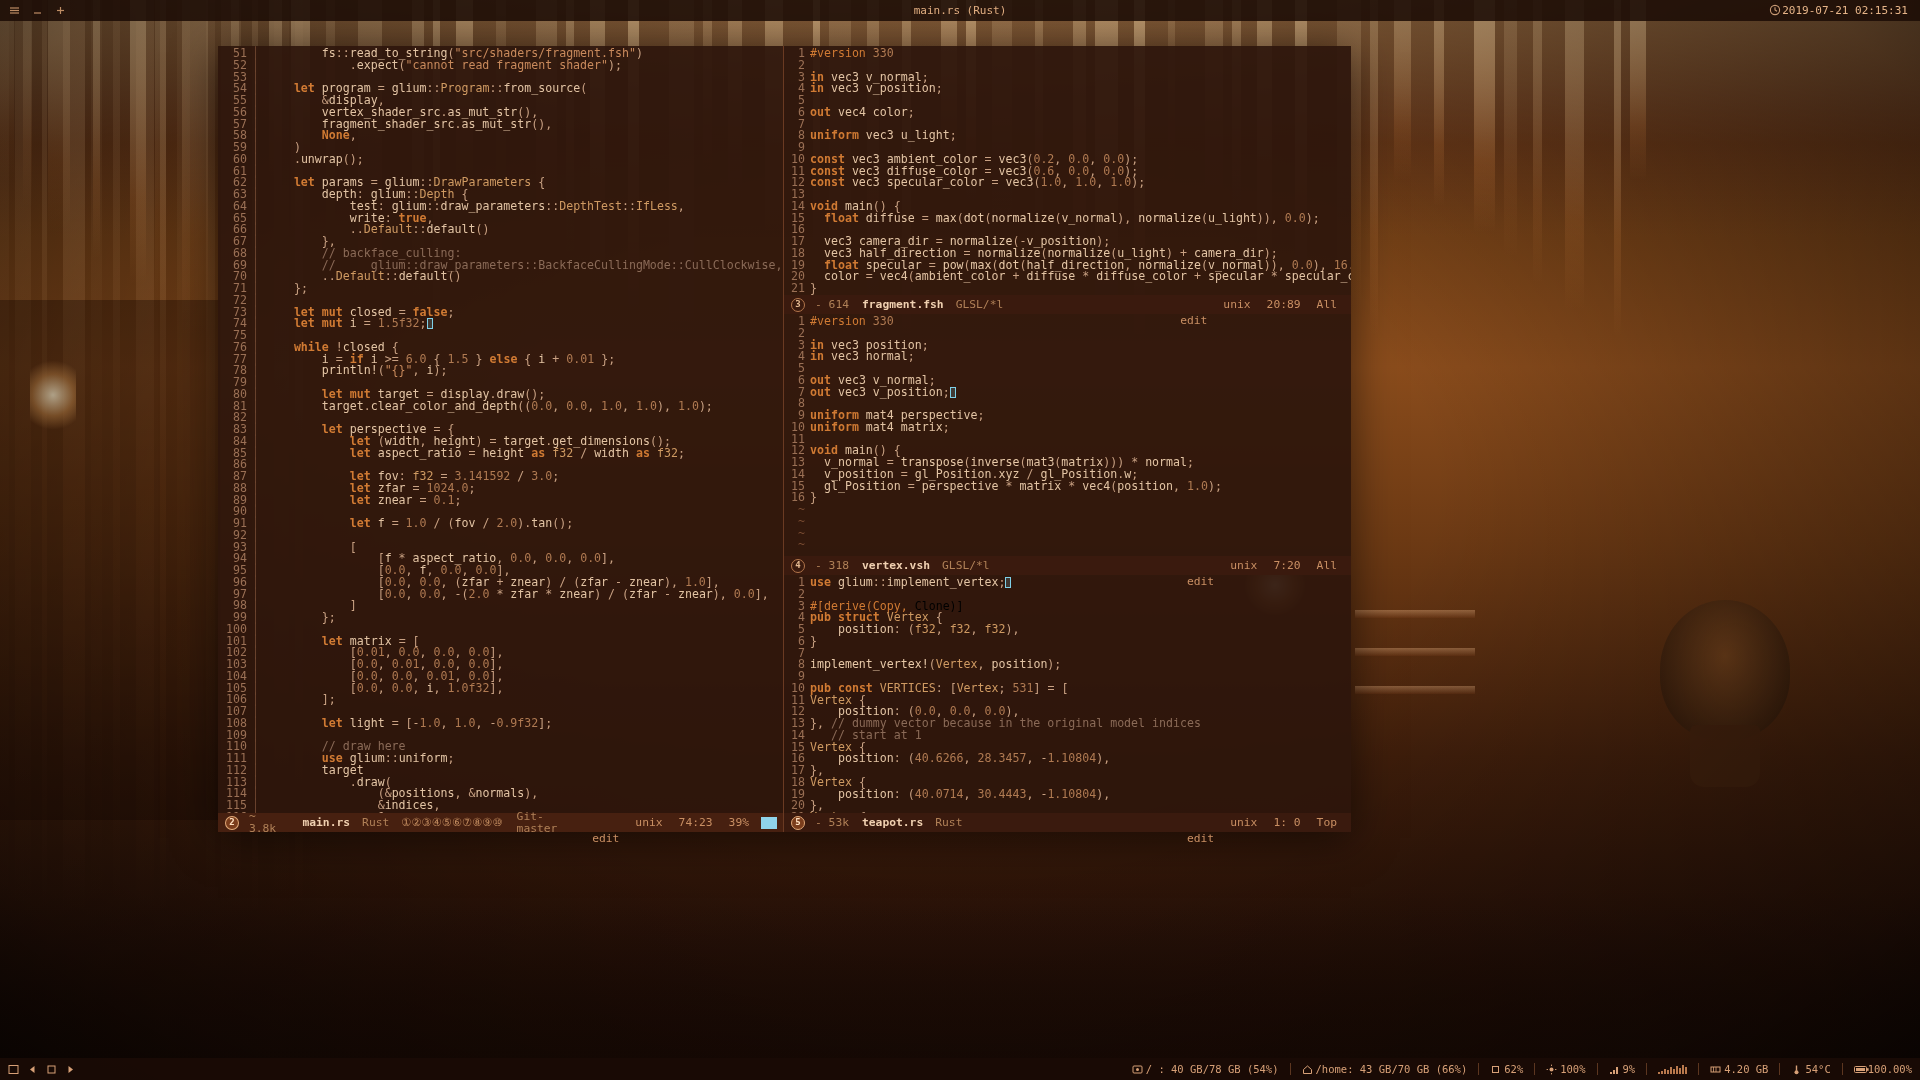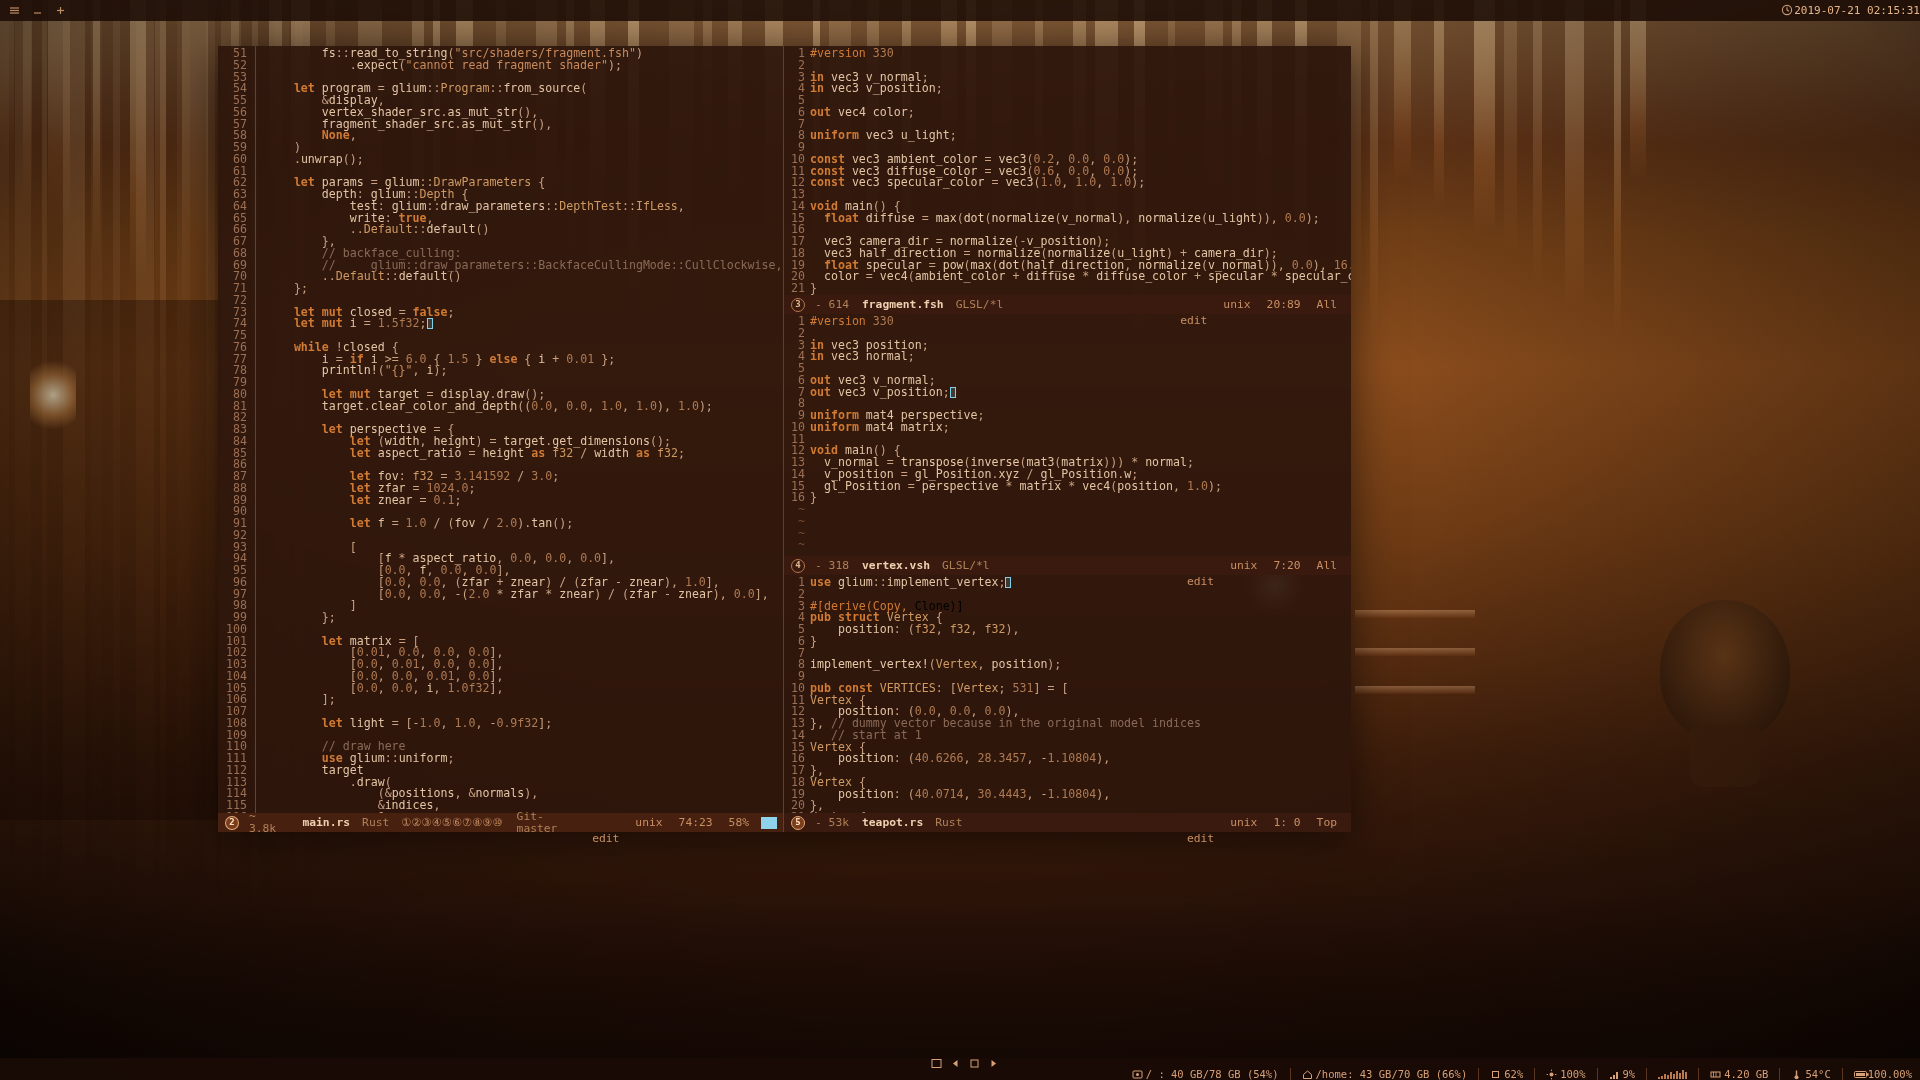--- a/index.html
+++ b/index.html
@@ -32,21 +32,21 @@
   .wp-pot{position:absolute;border-radius:6px 6px 14px 14px;background:rgba(70,36,14,.9);}
   .wp-vignette{position:absolute;inset:0;
     background:radial-gradient(ellipse at 50% 45%,rgba(0,0,0,0) 35%,rgba(0,0,0,.45) 85%,rgba(0,0,0,.7) 100%);}
 
   
   #topbar{position:absolute;left:0;top:0;width:1920px;height:21px;
     background:rgba(28,13,6,.88);color:#d9a274;font-size:11px;
     display:flex;align-items:center;z-index:40;}
   #topbar .tb-left{display:flex;align-items:center;gap:10px;padding-left:8px;}
   #topbar .tb-title{position:absolute;left:0;right:0;text-align:center;color:#e0ad80;font-size:11px;}
-  #topbar .tb-right{margin-left:auto;display:flex;align-items:center;padding-right:0;color:#e6b488;}
+  #topbar .tb-right{margin-left:auto;display:flex;align-items:center;padding-right:12px;color:#e6b488;}
   .tb-ic{width:13px;height:13px;display:inline-block;position:relative;opacity:.85;}
 
   
   #term{position:absolute;left:218px;top:46px;width:1133px;height:786px;
     background:rgba(45,21,12,.93);z-index:20;
     box-shadow:0 6px 40px rgba(0,0,0,.55);
     font-size:11.6px;line-height:11.75px;}
   .pane{position:absolute;overflow:hidden;}
   .pane-body{padding:2px 0 0 0;overflow:hidden;}
   .code{white-space:pre;font-family:"DejaVu Sans Mono","Liberation Mono",monospace;
@@ -86,21 +86,21 @@
   .st-pct{color:#c98f63;}
   .st-blk{display:inline-block;width:9px;height:12px;background:#8fd3ea;margin-left:4px;}
   .circs{letter-spacing:0px;color:#c08a5e;}
 
   .vsplit{position:absolute;top:0;bottom:0;width:1px;background:#6a3a22;}
   .tilde{color:#7a4c32;}
 
   
   #taskbar{position:absolute;left:0;bottom:0;width:1920px;height:22px;
     background:rgba(26,11,5,.92);color:#d7a077;font-size:10.5px;
-    display:flex;align-items:center;z-index:45;flex-direction:column;}
+    display:flex;align-items:center;z-index:45;}
   #taskbar .tk-left{display:flex;align-items:center;gap:9px;padding-left:8px;}
   #taskbar .tk-right{margin-left:auto;display:flex;align-items:center;gap:11px;padding-right:8px;}
   .tk-item{display:flex;align-items:center;gap:4px;color:#d7a077;}
   .mini-ic{display:inline-block;width:10px;height:10px;position:relative;}
   .sep{display:inline-block;width:1px;height:12px;background:#5c3620;}
   .sparkbar{display:inline-flex;align-items:flex-end;gap:1px;height:10px;}
   .sparkbar i{display:block;width:2px;background:#b9794d;}
 </style>
 </head>
 <body>
@@ -206,20 +206,21 @@
     </span>
     <span class="tb-ic">
       <svg width="13" height="13" viewBox="0 0 13 13">
           <g stroke="#d9a274" stroke-width="1.2">
             <line x1="6.5" y1="3" x2="6.5" y2="10"></line>
             <line x1="3" y1="6.5" x2="10" y2="6.5"></line>
           </g>
         </svg>
     </span>
   </div>
+  <div class="tb-title">main.rs (Rust)</div>
   <div class="tb-right">
     <span class="tb-ic">
       <svg width="12" height="12" viewBox="0 0 12 12">
           <circle cx="6" cy="6" r="4.6" fill="none" stroke="#e6b488" stroke-width="1.1"></circle>
           <path d="M6 3.3V6l2 1.3" stroke="#e6b488" stroke-width="1.1" fill="none"></path>
         </svg>
     </span>
     <span>2019-07-21 02:15:31</span>
   </div>
 </div>
@@ -235,21 +236,21 @@
     <span class="st-badge on">2</span>
     <span class="st-sz">~ 3.8k</span>
     <span class="st-name">main.rs</span>
     <span class="st-ft">Rust</span>
     <span class="circs" style="margin-left:12px;">①②③④⑤⑥⑦⑧⑨⑩</span>
     <span class="st-ft" style="margin-left:14px;">Git-master</span>
     <span class="st-right">
       <span class="st-edit">edit</span>
       <span>unix</span>
       <span>74:23</span>
-      <span class="st-pct">58%</span>
+      <span class="st-pct">39%</span>
       <span class="st-blk"></span>
     </span>
   </div>
 
   <div class="pane" id="pane-frag" style="left:566px;top:0;width:567px;height:249px;">
     <div class="pane-body code" id="code-frag"><span class="row"><span class="ln rt">1</span><span class="gut"></span><span class="pre">#version</span> <span class="num">330</span></span><span class="row"><span class="ln rt">2</span><span class="gut"></span></span><span class="row"><span class="ln rt">3</span><span class="gut"></span><span class="kw">in</span> <span class="id">vec3</span> <span class="id">v_normal</span><span class="pun">;</span></span><span class="row"><span class="ln rt">4</span><span class="gut"></span><span class="kw">in</span> <span class="id">vec3</span> <span class="id">v_position</span><span class="pun">;</span></span><span class="row"><span class="ln rt">5</span><span class="gut"></span></span><span class="row"><span class="ln rt">6</span><span class="gut"></span><span class="kw">out</span> <span class="id">vec4</span> <span class="id">color</span><span class="pun">;</span></span><span class="row"><span class="ln rt">7</span><span class="gut"></span></span><span class="row"><span class="ln rt">8</span><span class="gut"></span><span class="kw">uniform</span> <span class="id">vec3</span> <span class="id">u_light</span><span class="pun">;</span></span><span class="row"><span class="ln rt">9</span><span class="gut"></span></span><span class="row"><span class="ln rt">10</span><span class="gut"></span><span class="kw">const</span> <span class="id">vec3</span> <span class="id">ambient_color</span> <span class="pun">=</span> <span class="id">vec3</span><span class="pun">(</span><span class="num">0.2</span><span class="pun">,</span> <span class="num">0.0</span><span class="pun">,</span> <span class="num">0.0</span><span class="pun">)</span><span class="pun">;</span></span><span class="row"><span class="ln rt">11</span><span class="gut"></span><span class="kw">const</span> <span class="id">vec3</span> <span class="id">diffuse_color</span> <span class="pun">=</span> <span class="id">vec3</span><span class="pun">(</span><span class="num">0.6</span><span class="pun">,</span> <span class="num">0.0</span><span class="pun">,</span> <span class="num">0.0</span><span class="pun">)</span><span class="pun">;</span></span><span class="row"><span class="ln rt">12</span><span class="gut"></span><span class="kw">const</span> <span class="id">vec3</span> <span class="id">specular_color</span> <span class="pun">=</span> <span class="id">vec3</span><span class="pun">(</span><span class="num">1.0</span><span class="pun">,</span> <span class="num">1.0</span><span class="pun">,</span> <span class="num">1.0</span><span class="pun">)</span><span class="pun">;</span></span><span class="row"><span class="ln rt">13</span><span class="gut"></span></span><span class="row"><span class="ln rt">14</span><span class="gut"></span><span class="kw">void</span> <span class="id">main</span><span class="pun">(</span><span class="pun">)</span> <span class="pun">{</span></span><span class="row"><span class="ln rt">15</span><span class="gut"></span>  <span class="kw">float</span> <span class="id">diffuse</span> <span class="pun">=</span> <span class="fn">max</span><span class="pun">(</span><span class="fn">dot</span><span class="pun">(</span><span class="fn">normalize</span><span class="pun">(</span><span class="id">v_normal</span><span class="pun">)</span><span class="pun">,</span> <span class="fn">normalize</span><span class="pun">(</span><span class="id">u_light</span><span class="pun">)</span><span class="pun">)</span><span class="pun">,</span> <span class="num">0.0</span><span class="pun">)</span><span class="pun">;</span></span><span class="row"><span class="ln rt">16</span><span class="gut"></span></span><span class="row"><span class="ln rt">17</span><span class="gut"></span>  <span class="id">vec3</span> <span class="id">camera_dir</span> <span class="pun">=</span> <span class="fn">normalize</span><span class="pun">(</span><span class="pun">-</span><span class="id">v_position</span><span class="pun">)</span><span class="pun">;</span></span><span class="row"><span class="ln rt">18</span><span class="gut"></span>  <span class="id">vec3</span> <span class="id">half_direction</span> <span class="pun">=</span> <span class="fn">normalize</span><span class="pun">(</span><span class="fn">normalize</span><span class="pun">(</span><span class="id">u_light</span><span class="pun">)</span> <span class="pun">+</span> <span class="id">camera_dir</span><span class="pun">)</span><span class="pun">;</span></span><span class="row"><span class="ln rt">19</span><span class="gut"></span>  <span class="kw">float</span> <span class="id">specular</span> <span class="pun">=</span> <span class="fn">pow</span><span class="pun">(</span><span class="fn">max</span><span class="pun">(</span><span class="fn">dot</span><span class="pun">(</span><span class="id">half_direction</span><span class="pun">,</span> <span class="fn">normalize</span><span class="pun">(</span><span class="id">v_normal</span><span class="pun">)</span><span class="pun">)</span><span class="pun">,</span> <span class="num">0.0</span><span class="pun">)</span><span class="pun">,</span> <span class="num">16.0</span></span><span class="row"><span class="ln rt">20</span><span class="gut"></span>  <span class="id">color</span> <span class="pun">=</span> <span class="id">vec4</span><span class="pun">(</span><span class="id">ambient_color</span> <span class="pun">+</span> <span class="id">diffuse</span> <span class="pun">*</span> <span class="id">diffuse_color</span> <span class="pun">+</span> <span class="id">specular</span> <span class="pun">*</span> <span class="id">specular_color</span> </span><span class="row"><span class="ln rt">21</span><span class="gut"></span><span class="pun">}</span></span></div>
   </div>
   <div class="status" id="status-frag" style="top:249px;left:566px;width:567px;">
     <span class="st-badge">3</span>
     <span class="st-sz">- 614</span>

